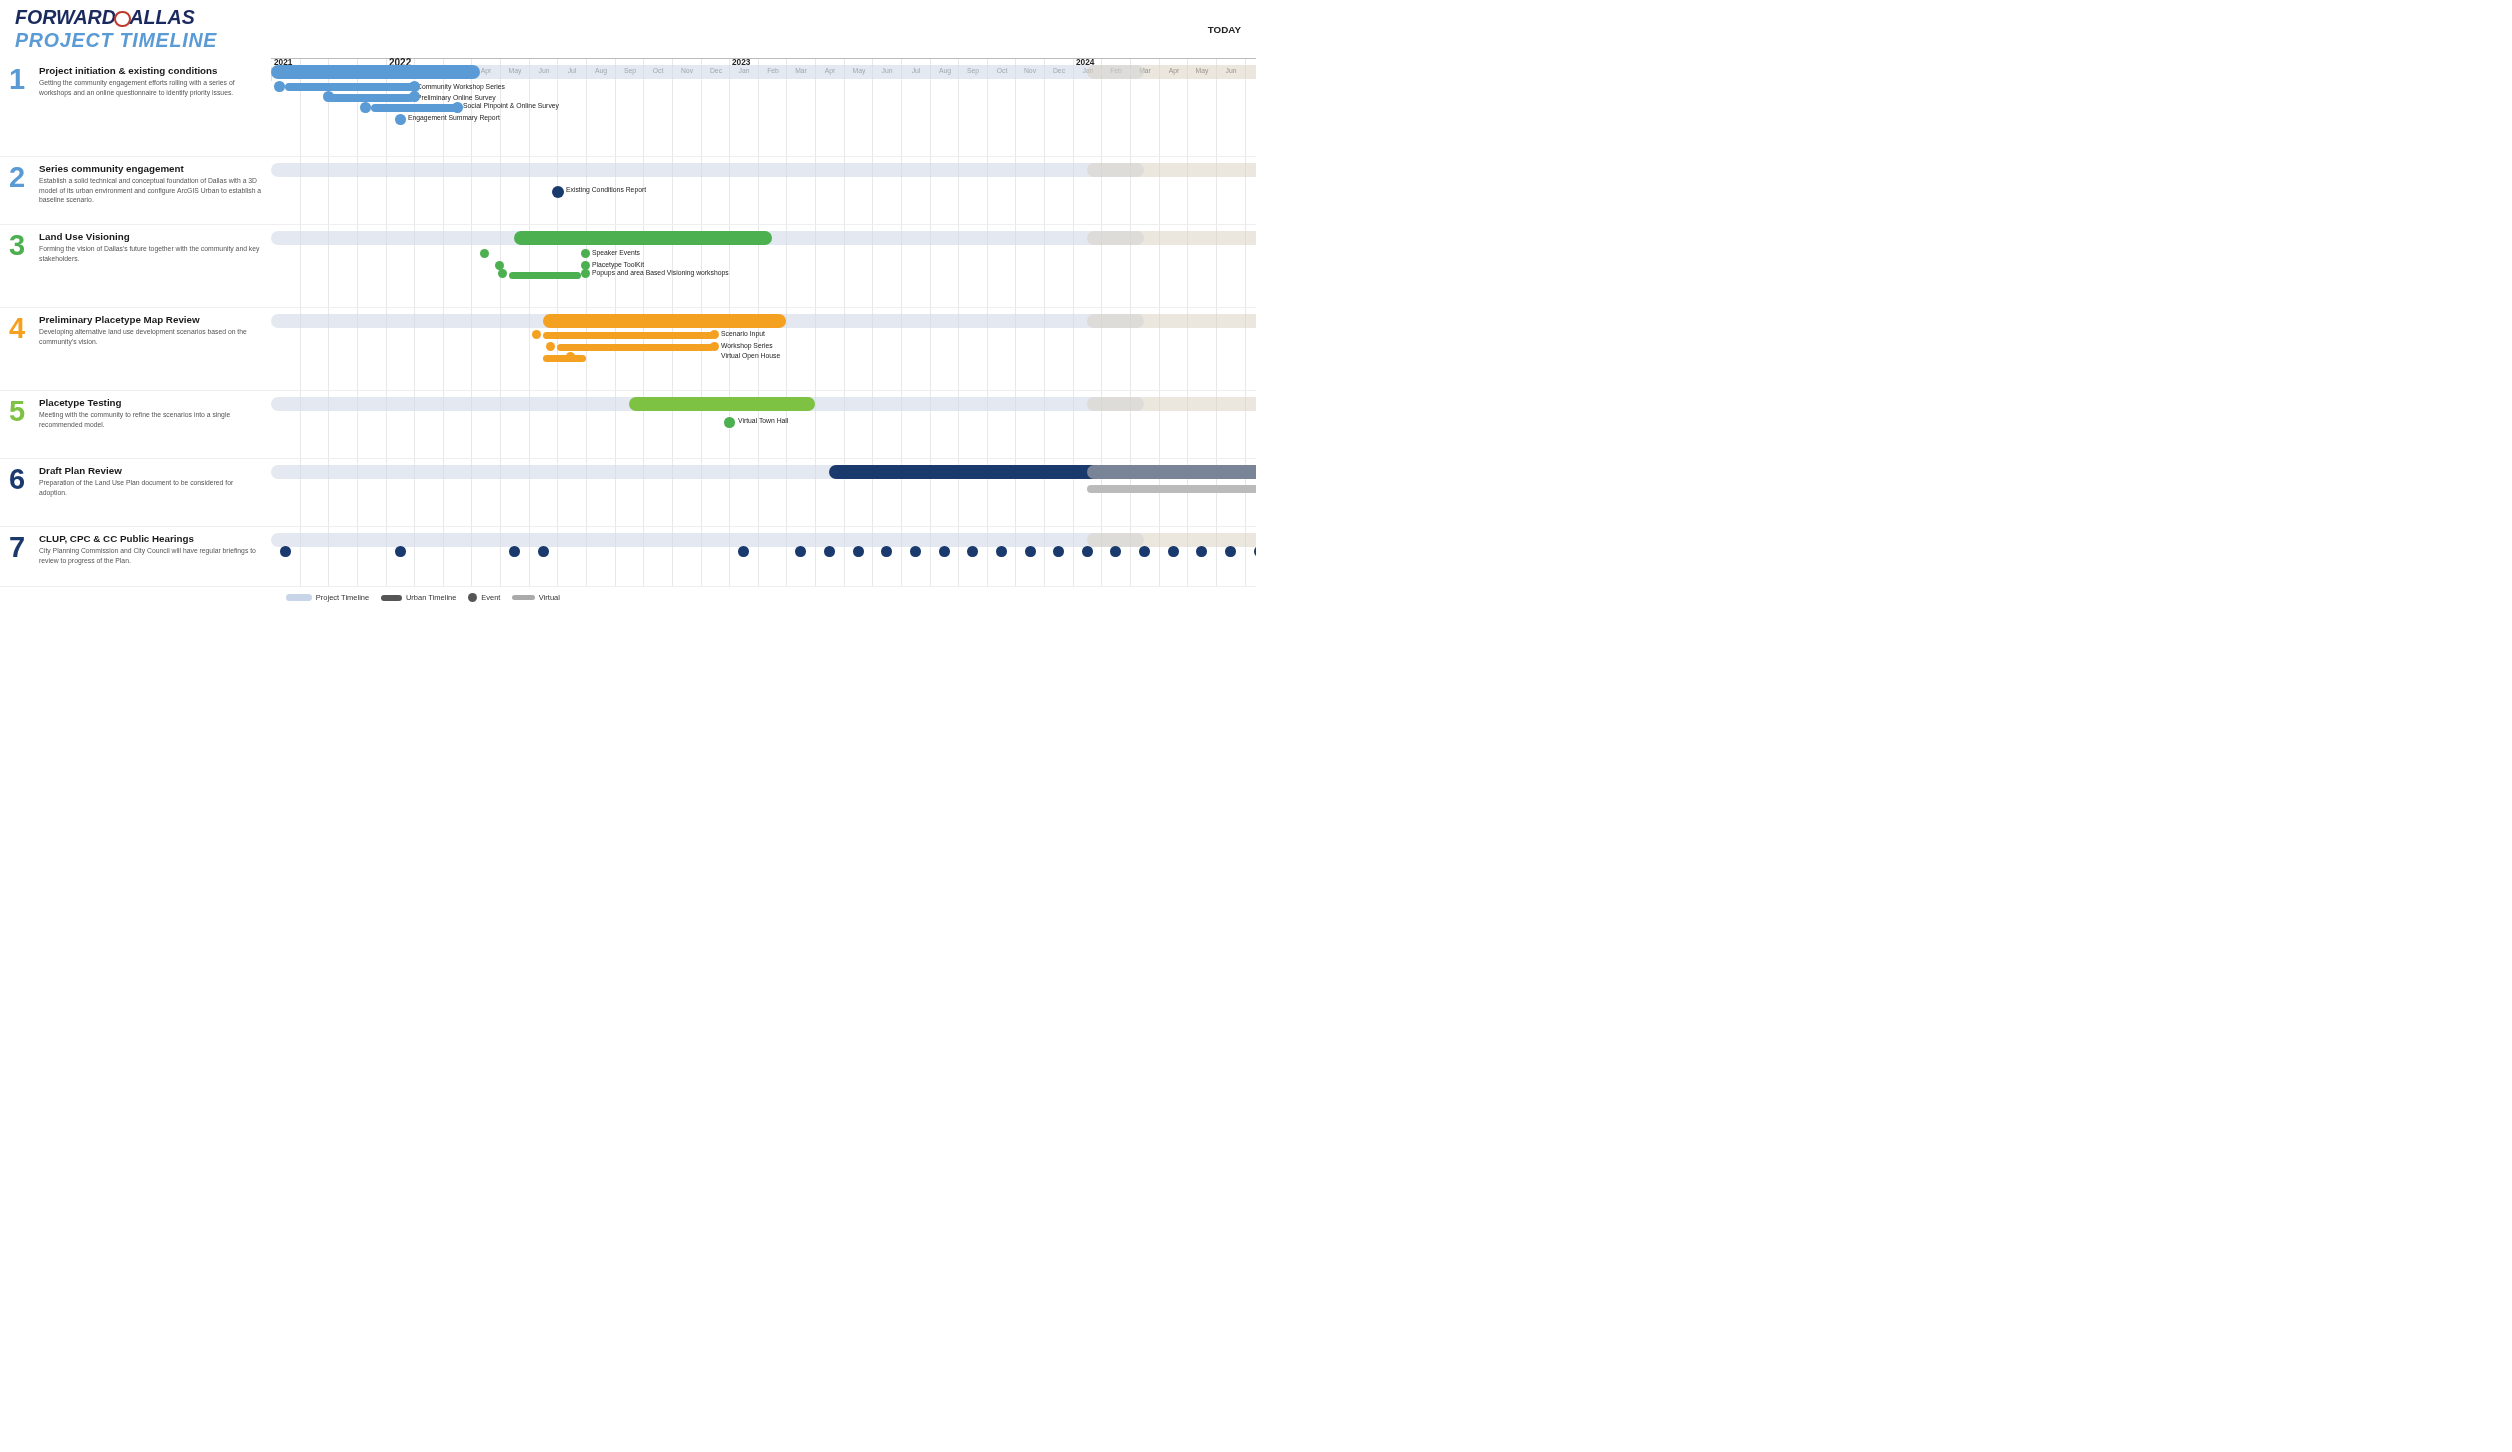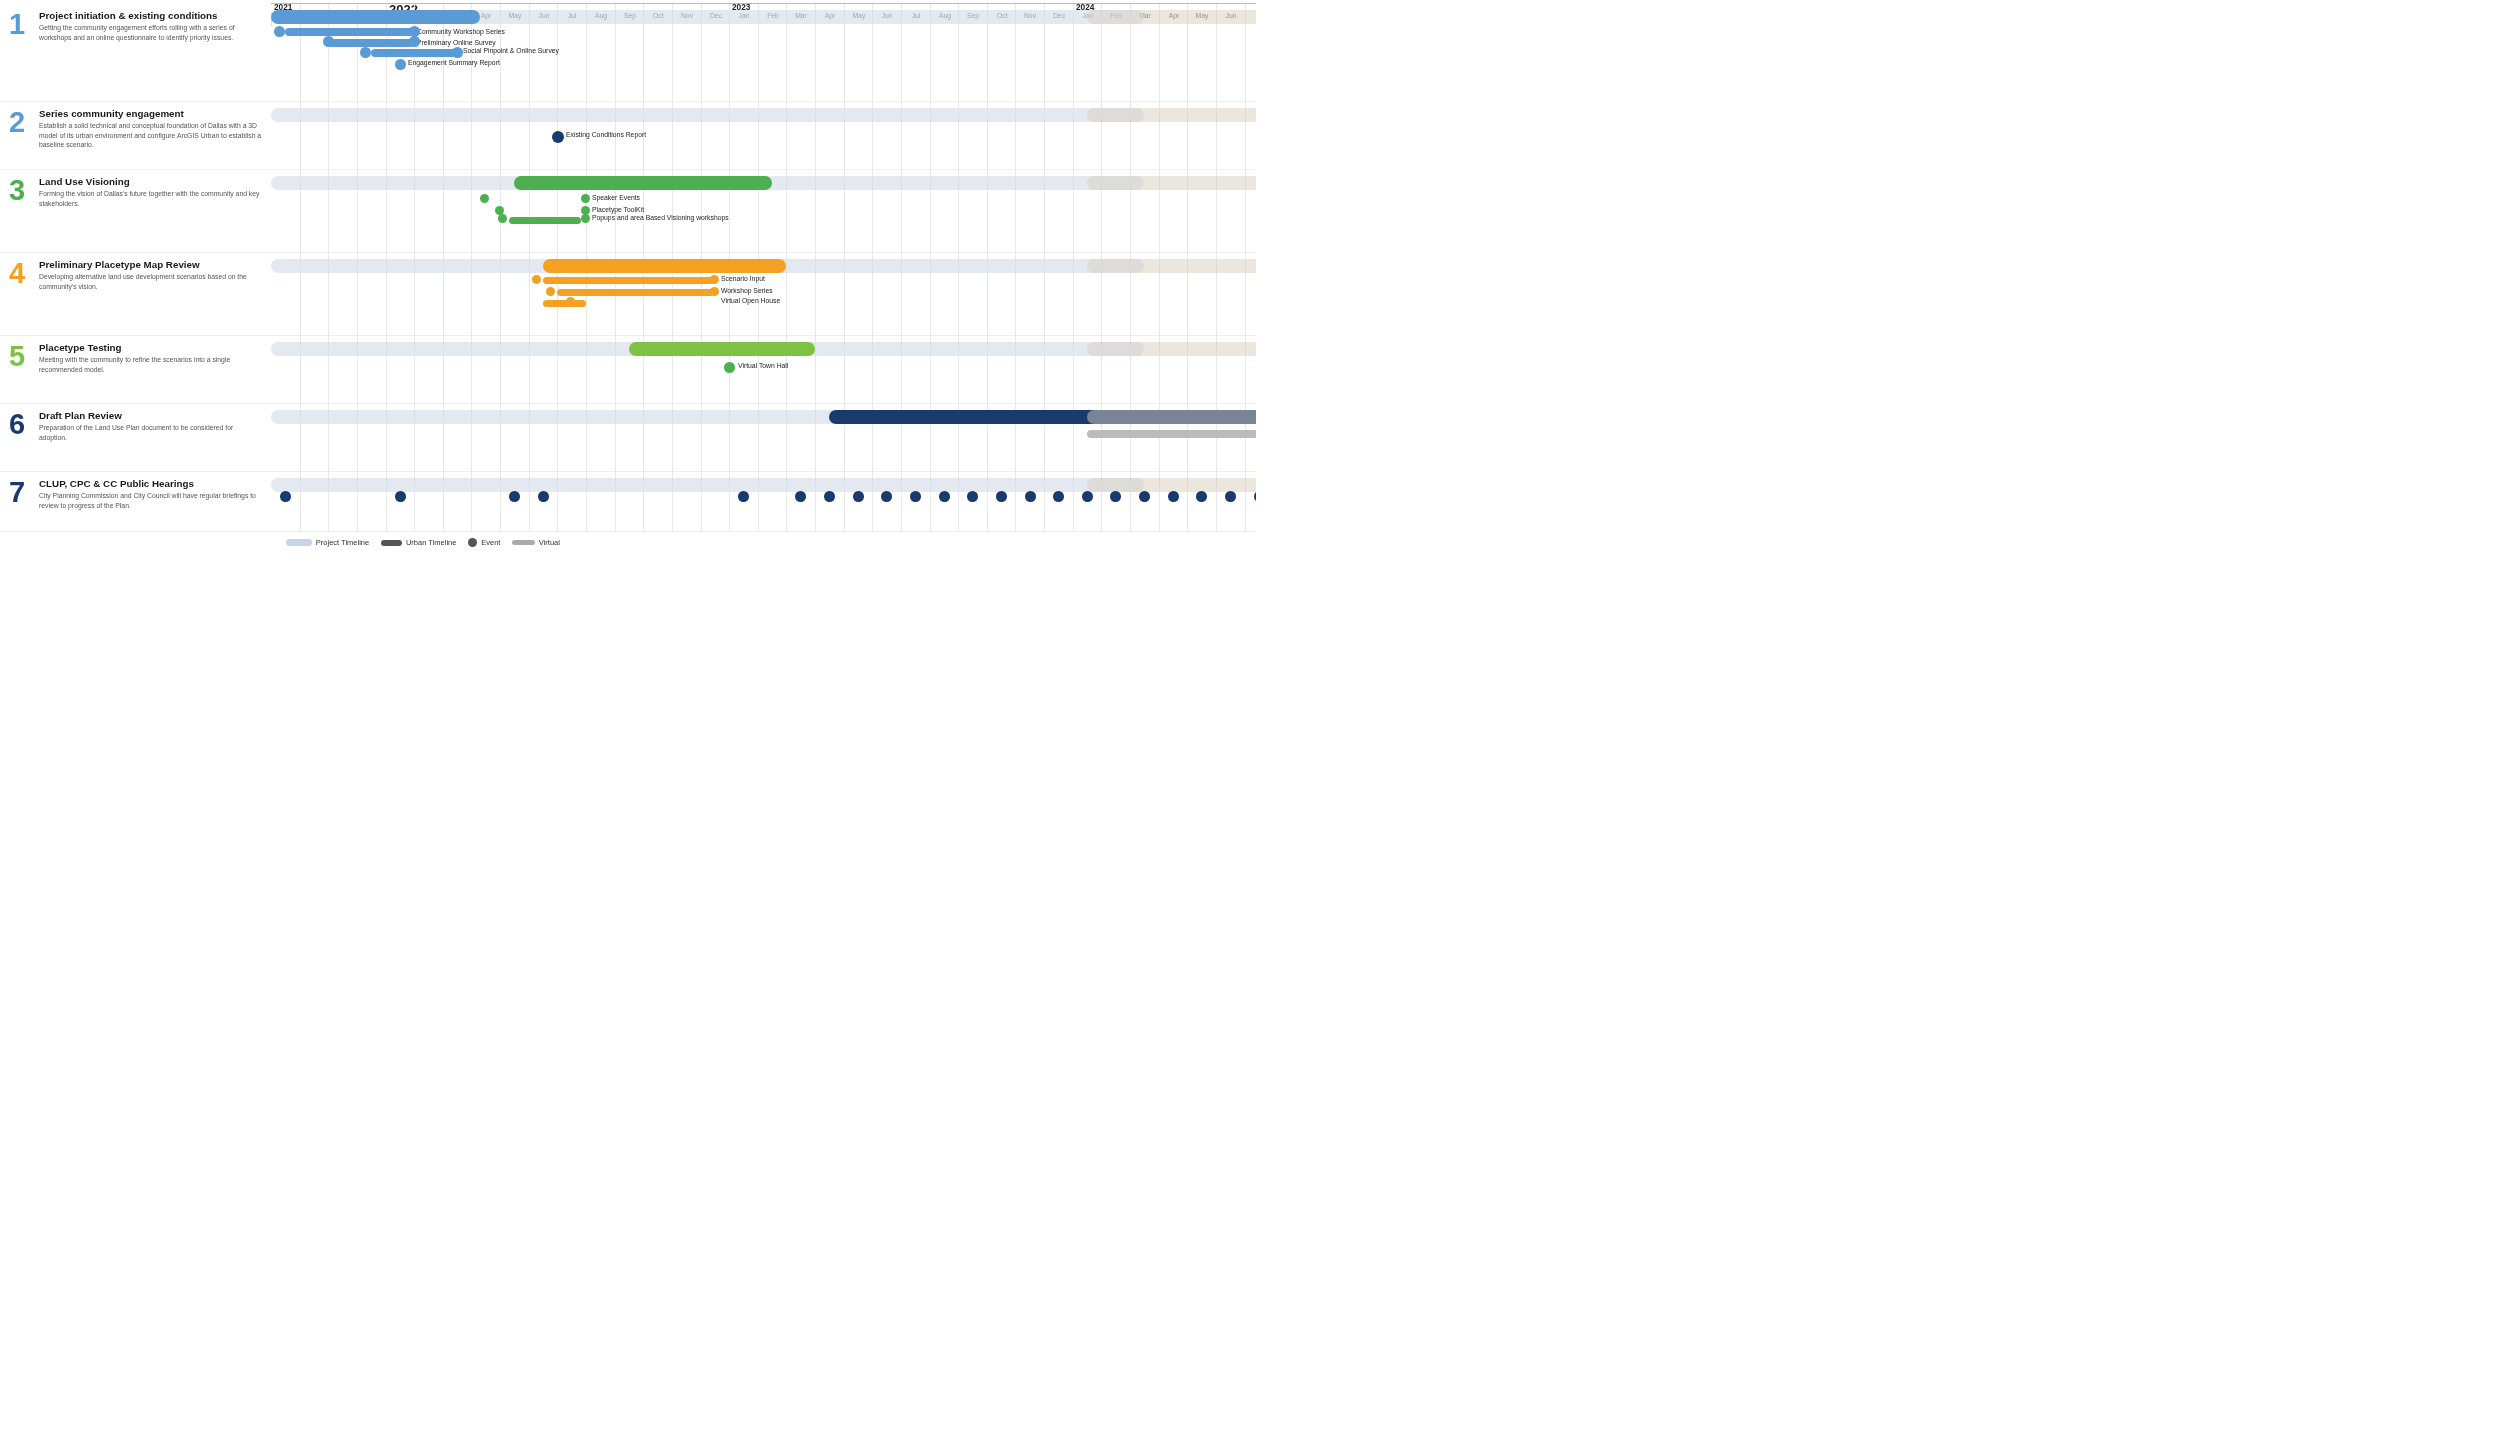--- a/index.html
+++ b/index.html
@@ -136,31 +136,41 @@
     .top-section {
       position: relative;
     }
   </style>
 </head>
 <body>
 
 <div class="top-section">
 
 
+  <div class="logo-timeline-header">
+    <div class="logo-area">
+      <span class="logo-text">
+        <span class="logo-forward">FORWARD</span><span class="logo-circle"></span><span class="logo-dallas">ALLAS</span>
+      </span>
+      <span class="logo-project-timeline">PROJECT TIMELINE</span>
+    </div>
+    <div style="flex:1;"></div>
+    <div class="today-label" style="position:relative;right:0;top:0;">TODAY</div>
+  </div>
 
   <div style="display:flex;flex-direction:column;margin-left:0;">
 
     <div style="display:flex;margin-left:271px;border-bottom:0.8px solid #bbb;padding:1.5px 0 1.5px 0;">
 
       <div id="timeline-header-inner" style="display: flex; position: relative; width: 1088px;">
           <div style="position: absolute; left: 0px; top: 0px; width: 115px;">
             <div style="font-size:8.3px;font-weight:700;padding-left:3px;color:#222;">2021</div>
           </div>
           <div style="position: absolute; left: 115px; top: 0px; width: 344px;">
-            <div style="font-size:13px;font-weight:700;padding-left:3px;color:#222;">2022</div>
+            <div style="font-size:10px;font-weight:700;padding-left:3px;color:#222;">2022</div>
           </div>
           <div style="position: absolute; left: 458px; top: 0px; width: 344px;">
             <div style="font-size:8.3px;font-weight:700;padding-left:3px;color:#222;">2023</div>
           </div>
           <div style="position: absolute; left: 802px; top: 0px; width: 286px;">
             <div style="font-size:8.3px;font-weight:700;padding-left:3px;color:#222;">2024</div>
           </div>
           <div style="position: absolute; left: 0px; top: 10.5px; width: 29px; height: 13.6px; border-left: 0.8px solid rgb(221, 221, 221); text-align: center; font-size: 6.8px; color: rgb(85, 85, 85);">Sep</div>
           <div style="position: absolute; left: 29px; top: 10.5px; width: 29px; height: 13.6px; border-left: 0.8px solid rgb(221, 221, 221); text-align: center; font-size: 6.8px; color: rgb(85, 85, 85);">Oct</div>
           <div style="position: absolute; left: 57px; top: 10.5px; width: 29px; height: 13.6px; border-left: 0.8px solid rgb(221, 221, 221); text-align: center; font-size: 6.8px; color: rgb(85, 85, 85);">Nov</div>

